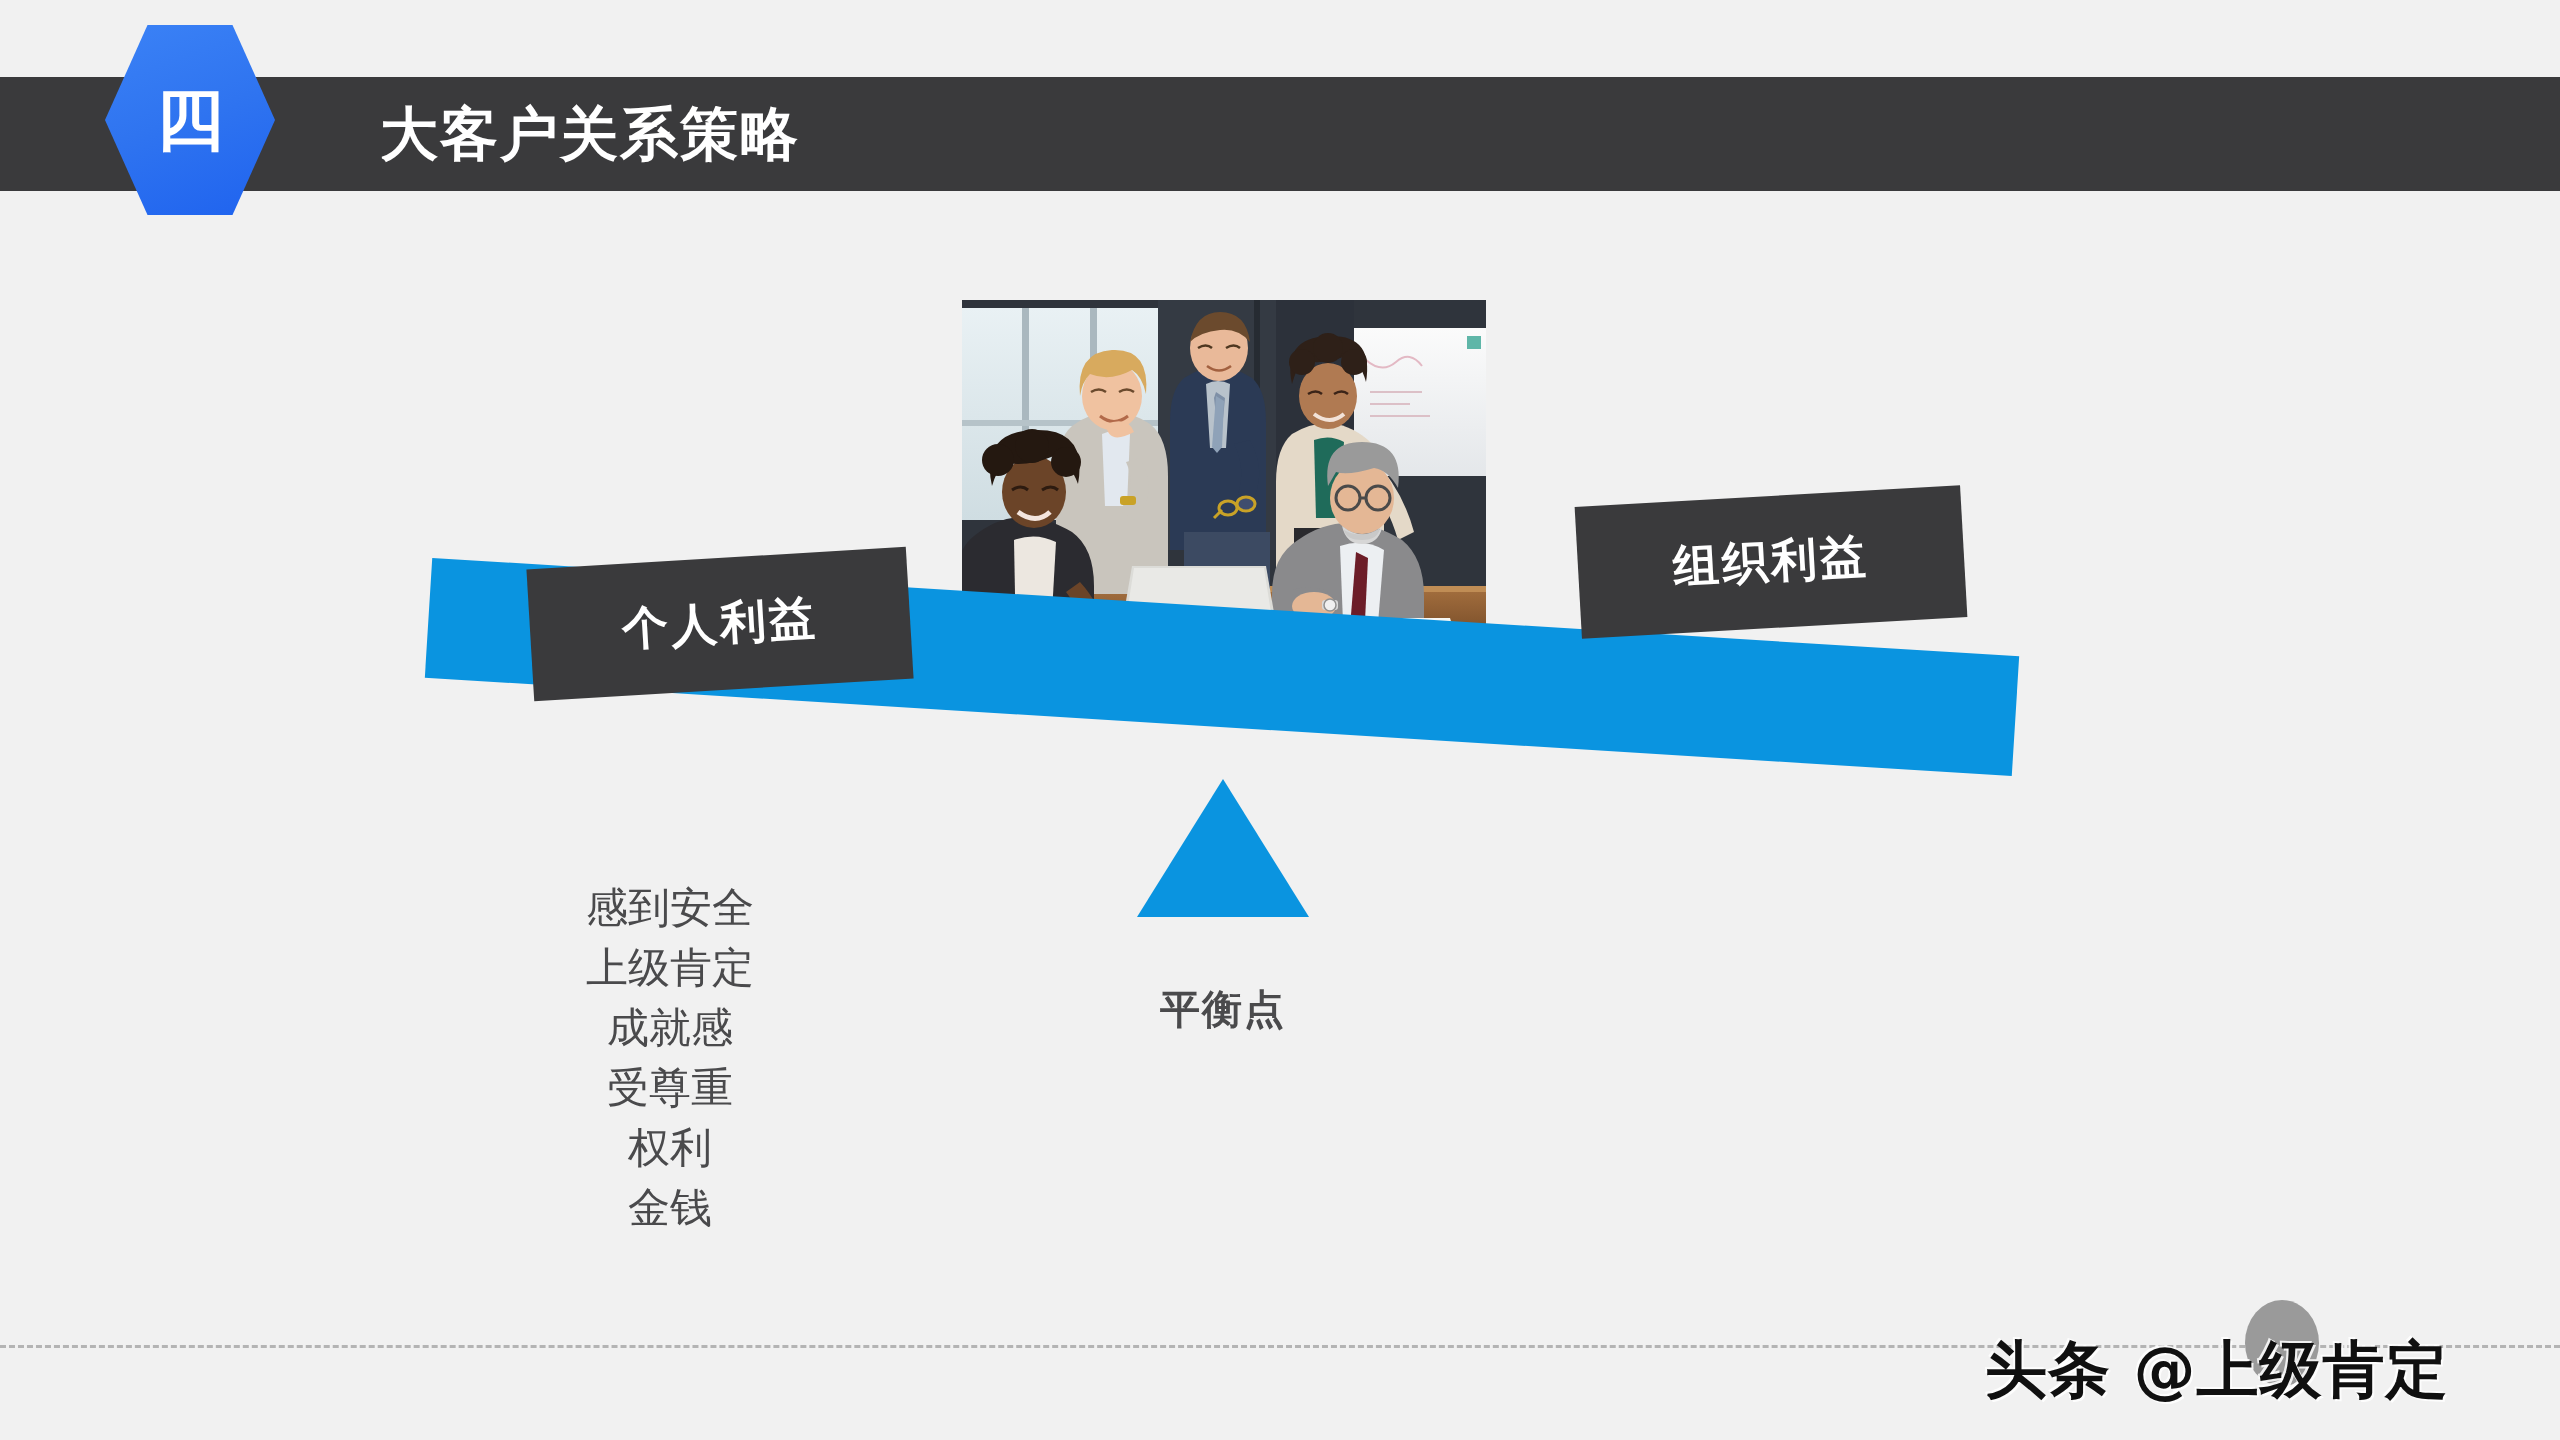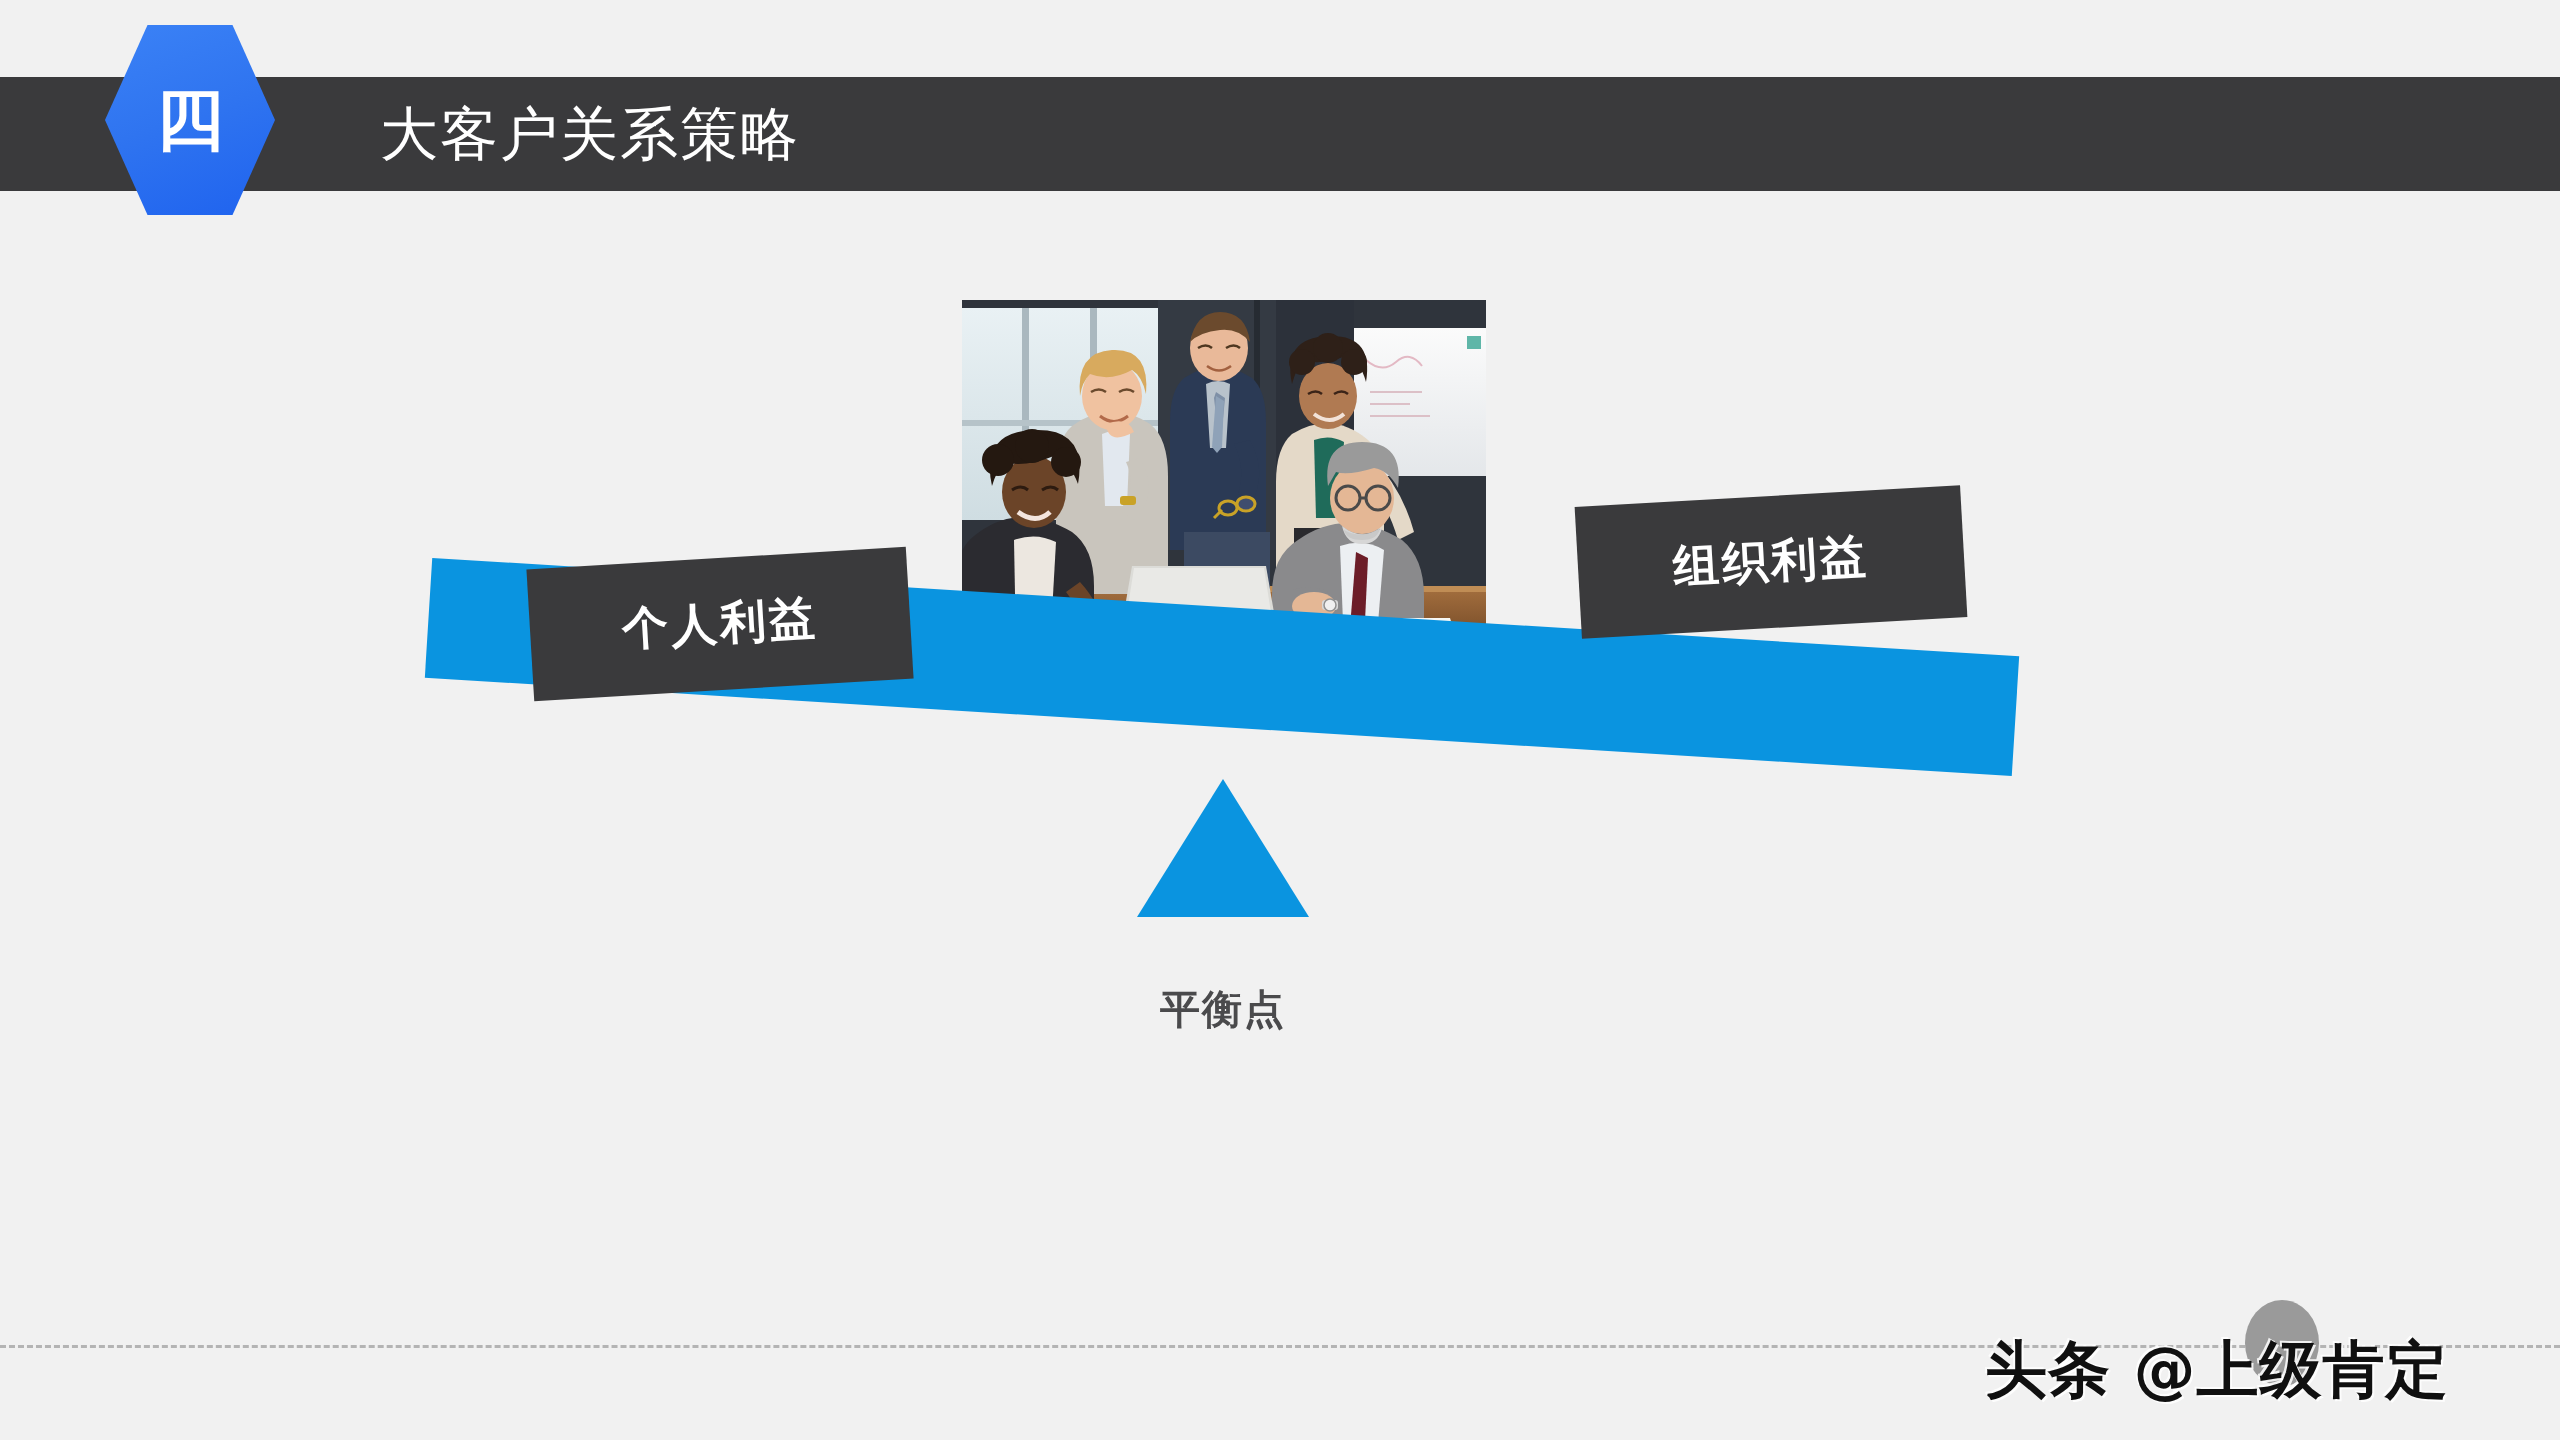--- a/index.html
+++ b/index.html
@@ -26,21 +26,21 @@
     background: #3a3a3c;
   }
   #header-title {
     position: absolute;
     left: 380px;
     top: 96px;
     height: 76px;
     line-height: 76px;
     color: #ffffff;
     font-size: 58px;
-    font-weight: normal;
+    font-weight: bold;
     letter-spacing: 2px;
     white-space: nowrap;
   }
   #hex-badge {
     position: absolute;
     left: 105px;
     top: 25px;
     width: 170px;
     height: 190px;
     background: linear-gradient(160deg, #3b82f6 0%, #2f74f0 48%, #1f63ef 100%);
@@ -338,20 +338,28 @@
   </div>
 
   <div class="plaque" id="plaque-left">
     <span>个人利益</span>
   </div>
 
   <div class="plaque" id="plaque-right">
     <span>组织利益</span>
   </div>
 
+  <div class="item-list" id="list-left">
+    <div>感到安全</div>
+    <div>上级肯定</div>
+    <div>成就感</div>
+    <div>受尊重</div>
+    <div>权利</div>
+    <div>金钱</div>
+  </div>
 
 
   <div id="balance-caption">平衡点</div>
 
   <div id="footer-rule"></div>
   <div id="watermark-dot"></div>
   <div id="watermark-text">头条 @上级肯定</div>
 
 </div>
 

